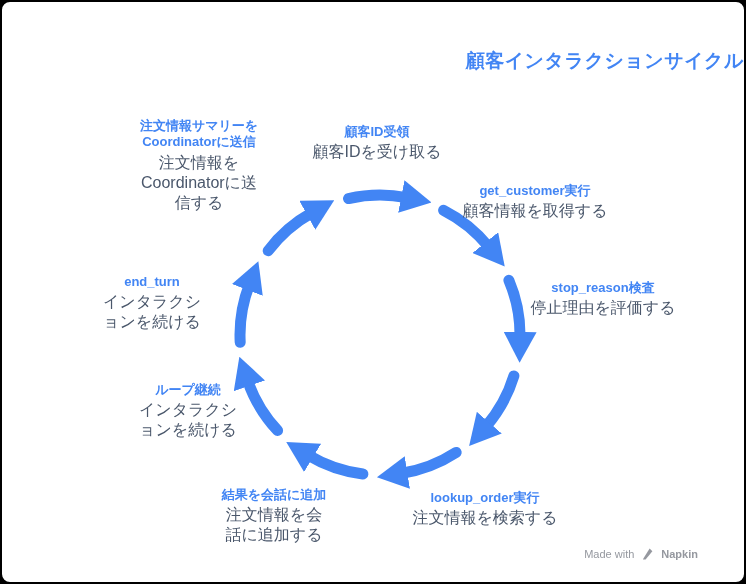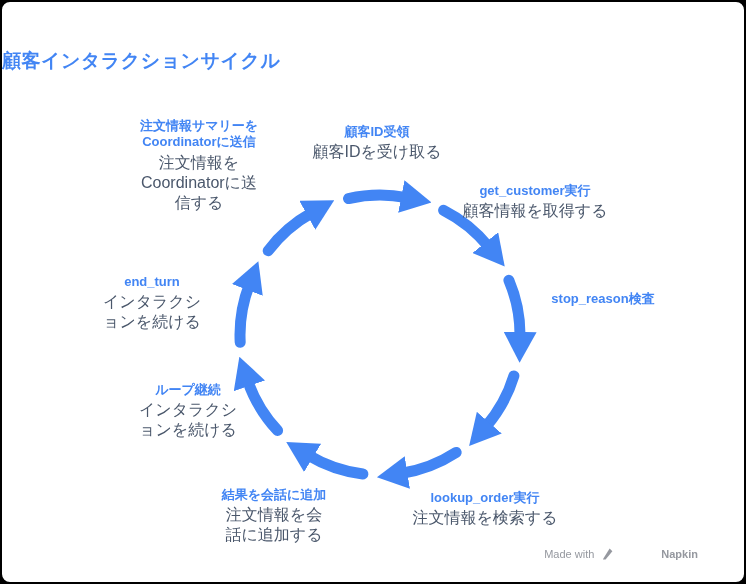--- a/index.html
+++ b/index.html
@@ -4,22 +4,22 @@
 <style>
   * { margin:0; padding:0; box-sizing:border-box; }
   html, body { background:#000; }
   body { font-family:"Liberation Sans","DejaVu Sans",sans-serif; }
   .frame {
     position:relative; width:746px; height:584px;
     background:#fff; border:2px solid #000; border-radius:10px;
     overflow:hidden;
   }
   .title {
-    position:absolute; left:0; right:0; top:46px;
-    text-align:left; font-size:19px; font-weight:bold;
+    position:absolute; left:15px; right:0; top:46px;
+    text-align:right; font-size:19px; font-weight:bold;
     color:var(--accent,#4285F4); letter-spacing:0.5px;
   }
   .arrows-layer { position:absolute; left:0; top:0; width:746px; height:584px; }
   .cycle-arrow { fill:none; stroke:var(--accent,#4285F4); stroke-width:11; stroke-linecap:round; }
   #arrowhead path { fill:var(--accent,#4285F4); }
   .step {
     position:absolute; transform:translate(-50%,-50%);
     text-align:center; line-height:1.25;
   }
   .step .lbl { display:block; font-weight:bold; font-size:13px; color:var(--accent,#4285F4); }
@@ -31,21 +31,21 @@
   .s4 { left:483px; top:507px; width:160px; }
   .s5 { left:272px; top:514px; width:112px; }
   .s6 { left:186px; top:409px; width:112px; }
   .s7 { left:150px; top:301px; width:112px; }
   .s8 { left:197px; top:163px; width:122px; }
   .watermark {
     position:absolute; right:46px; bottom:22px;
     display:flex; align-items:center; gap:8px;
     font-size:11px; color:#95989f; cursor:pointer;
   }
-  .watermark .brand { font-weight:bold;margin-left:40px; }
+  .watermark .brand { font-weight:bold; }
 </style>
 </head>
 <body>
 
 <div class="frame">
 
   <div class="title">顧客インタラクションサイクル</div>
 
   <svg id="cycle-svg" class="arrows-layer" viewBox="0 0 746 584" xmlns="http://www.w3.org/2000/svg">
     <defs>
@@ -69,20 +69,21 @@
     <span class="desc">顧客IDを受け取る</span>
   </div>
 
   <div class="step s1">
     <span class="lbl">get_customer実行</span>
     <span class="desc">顧客情報を取得する</span>
   </div>
 
   <div class="step s2">
     <span class="lbl">stop_reason検査</span>
+    <span class="desc">停止理由を評価する</span>
   </div>
 
 
   <div class="step s5">
     <span class="lbl">結果を会話に追加</span>
     <span class="desc">注文情報を会話に追加する</span>
   </div>
 
   <div class="step s4">
     <span class="lbl">lookup_order実行</span>

